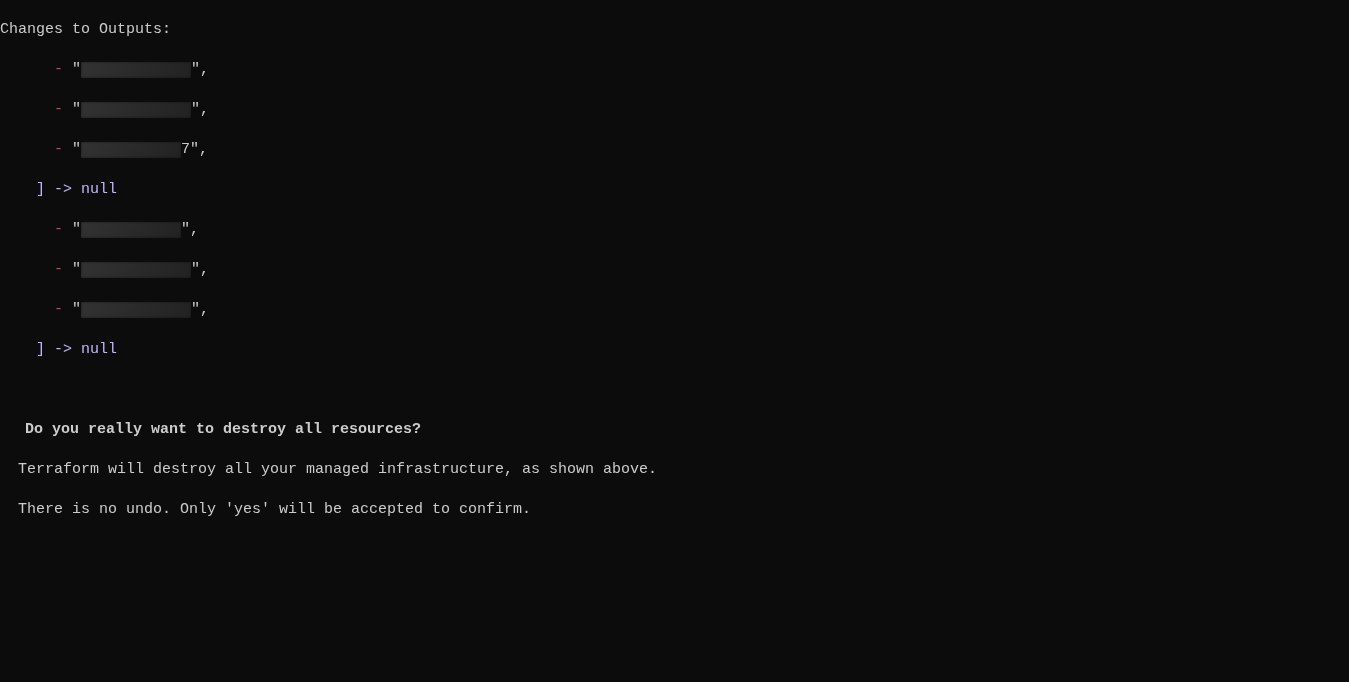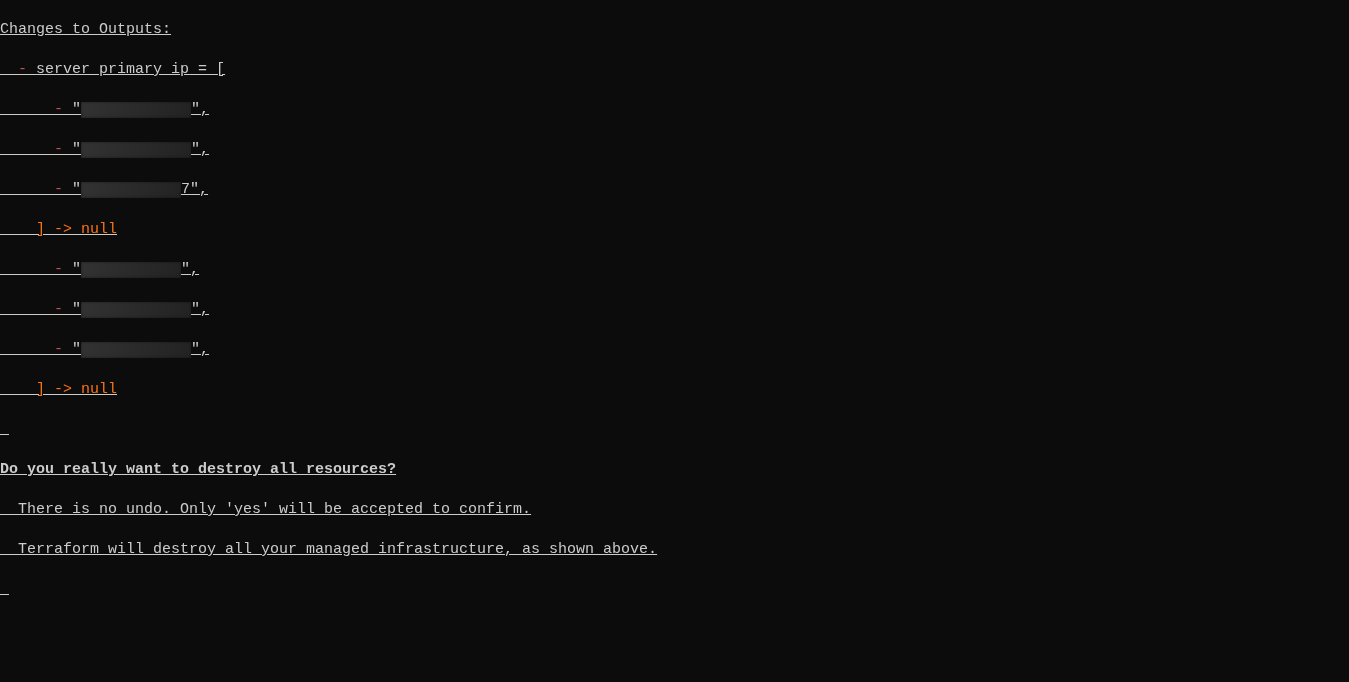--- a/index.html
+++ b/index.html
@@ -14,55 +14,53 @@
     height: 682px;
     overflow: hidden;
   }
   .terminal {
     padding: 0;
     white-space: pre;
   }
   .line {
     white-space: pre;
     min-height: 20px;
-    text-decoration: underline;
   }
-  .dim { color: #f97316; }
+  .dim { color: #c4b5fd; }
   .red { color: #c74e4e; }
-  .bold { font-weight: bold; }
+  .bold { font-weight: bold; padding-left: 25px; }
   .redacted {
     display: inline-block;
     background: #2b2b2b;
     background: linear-gradient(135deg,#333 0%,#222 100%);
     color: transparent;
     vertical-align: text-bottom;
     border-radius: 1px;
     box-shadow: 0 0 3px rgba(0,0,0,0.4) inset;
   }
   .r-small { width: 100px; height: 16px; }
   .r-med  { width: 110px; height: 16px; }
 </style>
 </head>
 <body>
 
 <div class="terminal">
 <div class="line">Changes to Outputs:</div>
-<div class="line">  <span class="red">-</span> <span>server_primary_ip</span> = [</div>
 <div class="line">      <span class="red">-</span> "<span class="redacted r-med"></span>",</div>
 <div class="line">      <span class="red">-</span> "<span class="redacted r-med"></span>",</div>
 <div class="line">      <span class="red">-</span> "<span class="redacted r-small"></span><span>7</span>",</div>
 <div class="line">    <span class="dim">] -&gt; null</span></div>
 <div class="line">      <span class="red">-</span> "<span class="redacted r-small"></span>",</div>
 <div class="line">      <span class="red">-</span> "<span class="redacted r-med"></span>",</div>
 <div class="line">      <span class="red">-</span> "<span class="redacted r-med"></span>",</div>
 <div class="line">    <span class="dim">] -&gt; null</span></div>
 <div class="line"> </div>
 <div class="line bold">Do you really want to destroy all resources?</div>
+<div class="line">  Terraform will destroy all your managed infrastructure, as shown above.</div>
 <div class="line">  There is no undo. Only 'yes' will be accepted to confirm.</div>
-<div class="line">  Terraform will destroy all your managed infrastructure, as shown above.</div>
 <div class="line"> </div>
 
 
 
 
 
 
 
 
 

